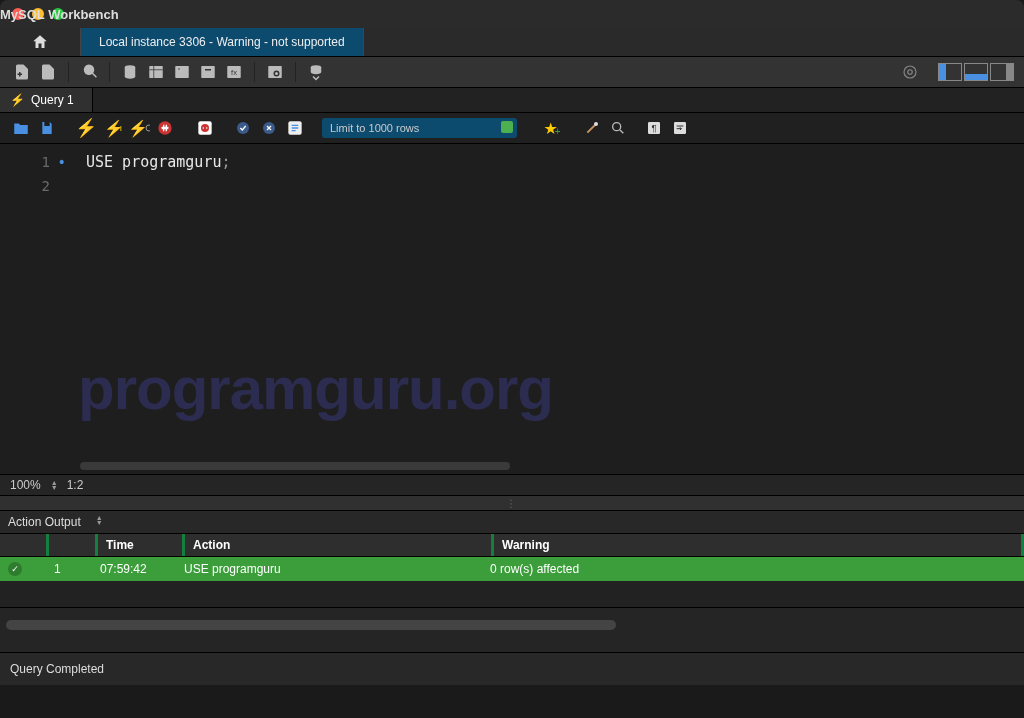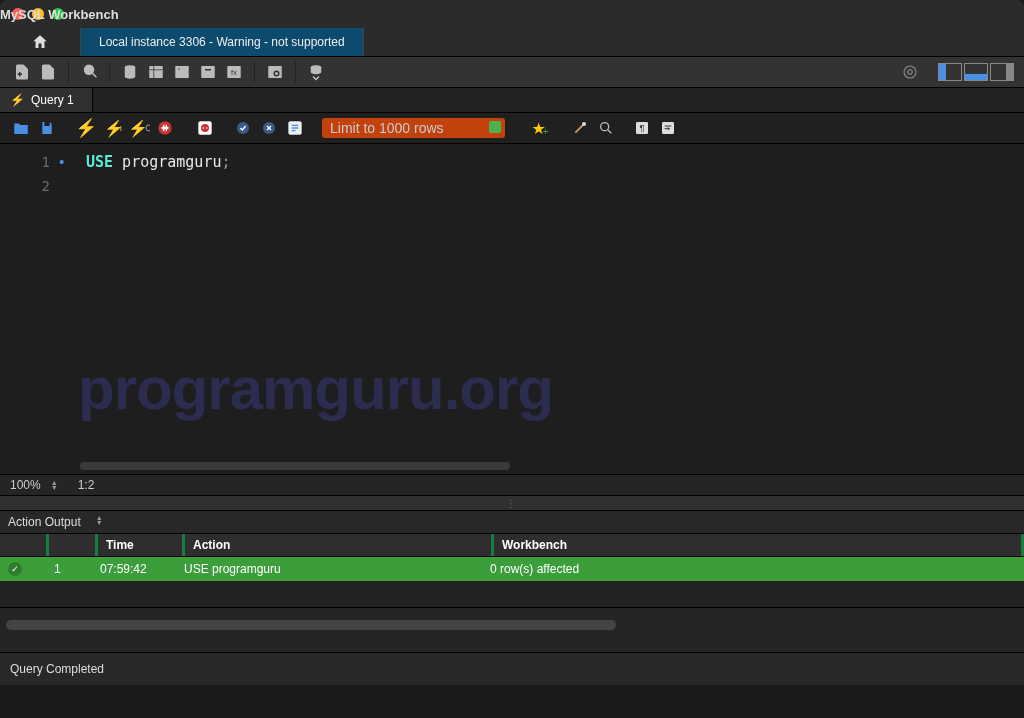--- a/index.html
+++ b/index.html
@@ -18,28 +18,28 @@
 .panel-icons{display:flex;gap:2px}
 .panel-box{width:22px;height:16px;border:1px solid #888;position:relative}
 .panel-box.left::before{content:"";position:absolute;left:0;top:0;bottom:0;width:7px;background:#4a90e2}
 .panel-box.bottom::before{content:"";position:absolute;left:0;right:0;bottom:0;height:6px;background:#4a90e2}
 .panel-box.right::before{content:"";position:absolute;right:0;top:0;bottom:0;width:7px;background:#888}
 .querytabs{height:24px;background:#222;display:flex;border-bottom:1px solid #000}
 .qtab{background:#303030;padding:0 18px 0 10px;display:flex;align-items:center;gap:6px;font-size:12px;color:#fff;border-right:1px solid #000}
 .bolt{color:#ffdb4d;font-size:12px}
 .qtoolbar{height:30px;background:#202020;display:flex;align-items:center;padding:0 10px;gap:4px;border-bottom:1px solid #000}
 .qico{width:22px;height:22px;display:flex;align-items:center;justify-content:center;font-size:14px}
-.limit-select{background:#c2410c;color:#ccc;border:none;height:20px;font-size:14px;padding:0 20px 0 8px;border-radius:3px;position:relative;min-width:155px;display:flex;align-items:center}
+.limit-select{background:#0c4a6e;color:#ccc;border:none;height:20px;font-size:11px;padding:0 32px 0 8px;border-radius:3px;position:relative;min-width:155px;display:flex;align-items:center}
 .limit-select::after{content:"";position:absolute;right:4px;top:3px;width:12px;height:12px;background:#4caf50;border-radius:2px}
 .editor{height:330px;background:#1e1e1e;display:flex;position:relative;border-bottom:1px solid #000}
 .gutter{width:60px;background:#1e1e1e;padding-top:6px;text-align:right;color:#6a6a6a;font-family:Menlo,monospace;font-size:14px;line-height:24px}
 .gutter .ln{padding-right:10px;position:relative}
 .gutter .ln.marked::after{content:"•";color:#4a90e2;position:absolute;right:-6px}
 .code{flex:1;padding:6px 0 0 26px;font-family:Menlo,monospace;font-size:15px;line-height:24px}
-.kw{color:#5eead4;font-weight:bold}
+.kw{color:#e5e5e5;font-weight:normal}
 .ident{color:#e8e8e8}
 .punct{color:#999}
 .watermark{position:absolute;top:210px;left:78px;font-size:60px;font-weight:800;color:#2c2c50;letter-spacing:-1px;pointer-events:none;font-family:sans-serif}
 .hscroll{position:absolute;bottom:4px;left:80px;width:430px;height:8px;background:#3a3a3a;border-radius:4px}
 .statusbar1{height:20px;background:#252525;display:flex;align-items:center;padding:0 10px;gap:4px;color:#ccc;font-size:12px;border-bottom:1px solid #000}
 .stepper{display:inline-flex;flex-direction:column;font-size:7px;line-height:5px;margin-left:6px;color:#999}
 .resizer{height:14px;background:#303030;display:flex;align-items:center;justify-content:center;color:#666;font-size:10px;letter-spacing:2px;border-bottom:1px solid #000}
 .output-hdr{height:22px;background:#282828;display:flex;align-items:center;padding:0 8px;color:#ddd;font-size:12px;border-bottom:1px solid #000}
 .output-sel{display:flex;align-items:flex-start;gap:9px}
 .header-row{height:22px;background:#2e2e2e;display:flex;color:#fff;font-size:12px;font-weight:600;border-bottom:1px solid #000}
@@ -270,41 +270,41 @@
   <div class="watermark">programguru.org</div>
   <div class="hscroll"></div>
 </div>
 
 <div class="statusbar1">
   <span>100%</span>
   <span class="stepper">
       <span>▲</span>
       <span>▼</span>
     </span>
-  <span style="margin-left:16px">1:2</span>
+  <span style="margin-left:5px">1:2</span>
 </div>
 
 <div class="resizer">⋮</div>
 
 <div class="output-hdr">
   <div class="output-sel">
     <span>Action Output</span>
     <span class="stepper">
         <span>▲</span>
         <span>▼</span>
       </span>
   </div>
 </div>
 
 <div class="header-row">
   <div class="hcell c-stat"></div>
   <div class="hcell c-idx"></div>
   <div class="hcell c-time">Time</div>
   <div class="hcell c-action">Action</div>
-  <div class="hcell c-resp">Workbench</div>
+  <div class="hcell c-resp">Warning</div>
 </div>
 
 <div class="data-row">
   <div class="dcell c-stat">
       <div class="check">✓</div>
     </div>
   <div class="dcell c-idx">1</div>
   <div class="dcell c-time">07:59:42</div>
   <div class="dcell c-action">USE programguru</div>
   <div class="dcell c-resp">0 row(s) affected</div>

